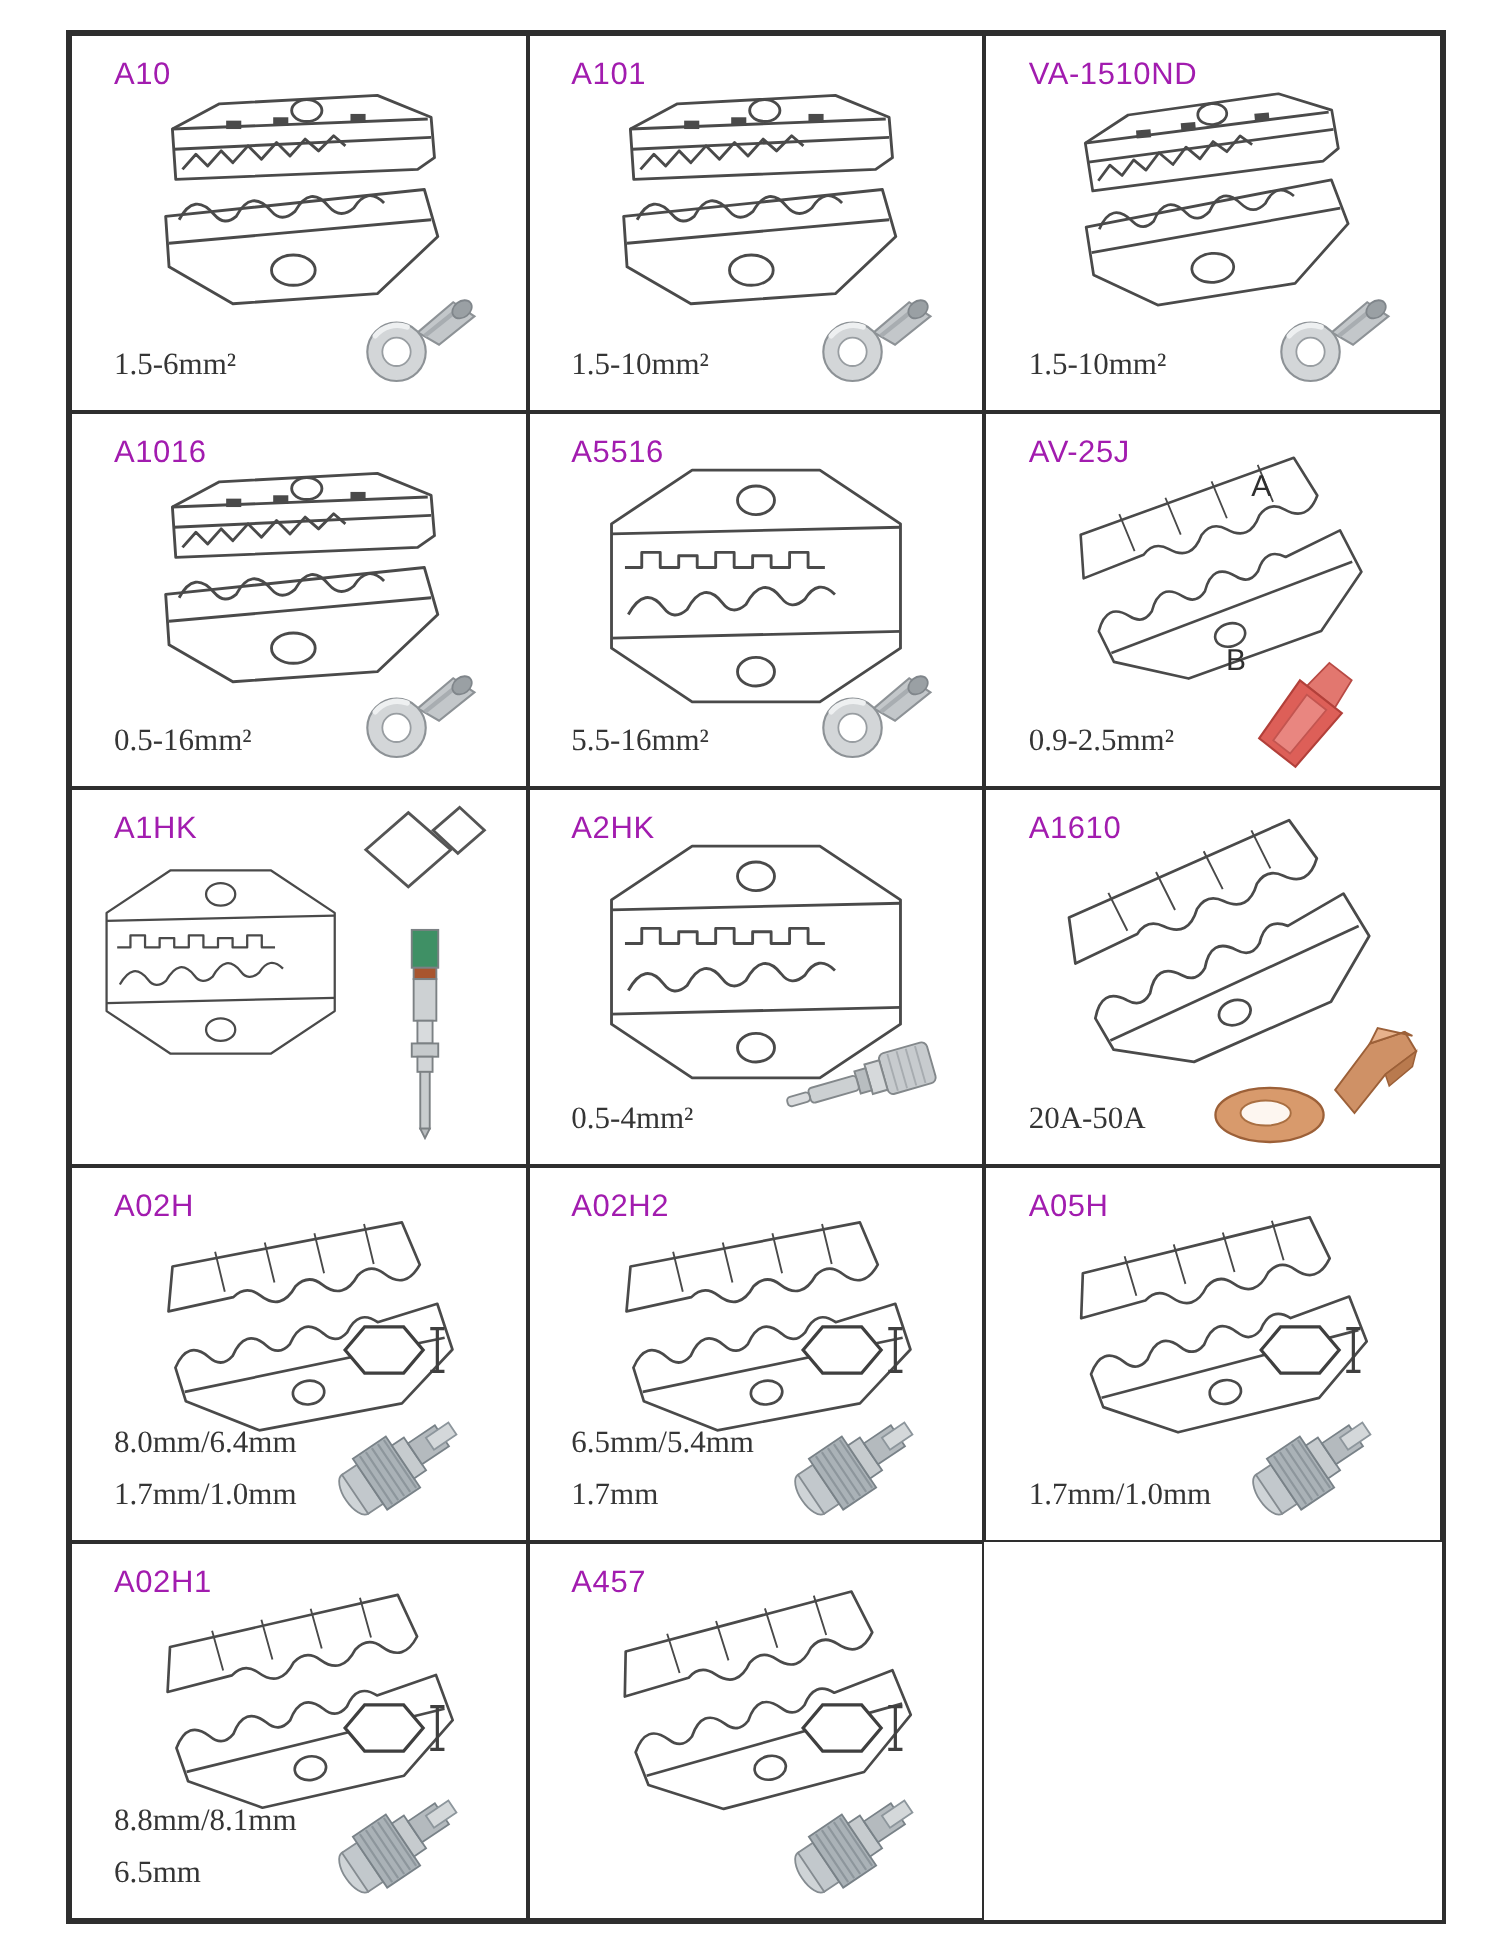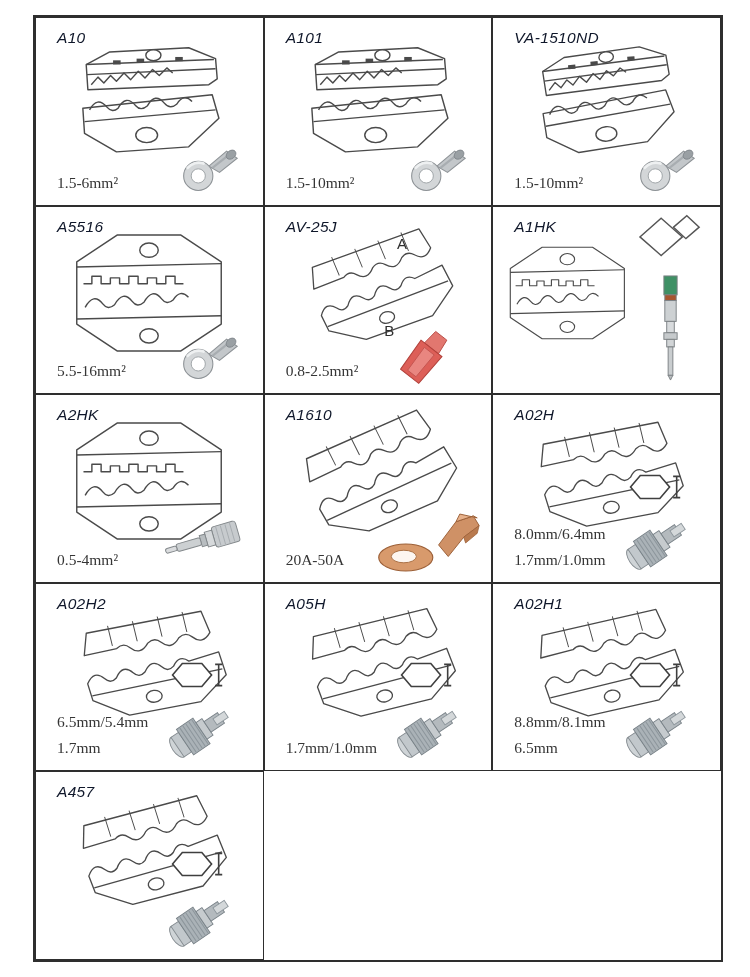--- a/index.html
+++ b/index.html
@@ -5,21 +5,21 @@
   * { margin:0; padding:0; box-sizing:border-box; }
   html, body { background:#ffffff; }
   body { font-family:"Liberation Sans", sans-serif; color:#3a3a3a; }
   .page { position:relative; width:750px; height:977px; background:#fff; overflow:hidden; }
   .grid {
     position:absolute; left:33px; top:15px; width:690px; height:947px;
     display:grid; grid-template-columns:repeat(3,1fr); grid-template-rows:repeat(5,1fr);
     border:2px solid #2e2e2e; background:#fff;
   }
   .cell { position:relative; border:1px solid #2e2e2e; background:#fff; overflow:hidden; }
-  .model { position:absolute; top:11px; left:21px; font-size:15.5px; letter-spacing:.3px; color:#0f172a;font-style:italic; }
+  .model { position:absolute; top:11px; left:21px; font-size:15.5px; letter-spacing:.3px; color:#a21caf; }
   .drawing { position:absolute; left:8px; right:8px; top:22px; height:128px;
              display:flex; align-items:center; justify-content:center; }
   .drawing svg.die { height:126px; width:auto; max-width:100%; }
   .sizes { position:absolute; left:21px; bottom:9px; font-size:15.5px; line-height:26px; color:#353535;font-family:Liberation Serif, serif; }
   .accessories { position:absolute; right:24px; bottom:13px; display:flex; align-items:flex-end; gap:8px; }
   .accessories.col { flex-direction:column; align-items:center; gap:13px; right:28px; bottom:8px; }
   .acc { line-height:0; }
   .dlabel { position:absolute; font-size:15px; color:#2f2f2f; }
   .dlabel-0 { left:59%; top:5%; }
   .dlabel-1 { left:53%; top:73%; }
@@ -193,20 +193,36 @@
     <div class="accessories">
           <div class="acc acc-ring-terminal"><svg viewBox="0 0 70 55" width="62" height="49">
               <use href="#sym-ring-terminal" xlink:href="#sym-ring-terminal"></use>
             </svg></div>
         </div>
     <div class="sizes">
           <div class="size-line">1.5-10mm²</div>
         </div>
   </div>
 
+  <div class="cell" data-model="A1016">
+    <div class="model">A1016</div>
+    <div class="drawing">
+          <svg viewBox="0 0 210 150" class="die">
+            <use href="#sym-die-flat" xlink:href="#sym-die-flat"></use>
+          </svg>
+        </div>
+    <div class="accessories">
+          <div class="acc acc-ring-terminal"><svg viewBox="0 0 70 55" width="62" height="49">
+              <use href="#sym-ring-terminal" xlink:href="#sym-ring-terminal"></use>
+            </svg></div>
+        </div>
+    <div class="sizes">
+          <div class="size-line">0.5-16mm²</div>
+        </div>
+  </div>
 
   <div class="cell" data-model="A5516">
     <div class="model">A5516</div>
     <div class="drawing">
           <svg viewBox="0 0 200 150" class="die">
             <use href="#sym-die-oct" xlink:href="#sym-die-oct"></use>
           </svg>
         </div>
     <div class="accessories">
           <div class="acc acc-ring-terminal"><svg viewBox="0 0 70 55" width="62" height="49">
@@ -226,21 +242,21 @@
           </svg>
           <span class="dlabel dlabel-0">A</span>
           <span class="dlabel dlabel-1">B</span>
         </div>
     <div class="accessories">
           <div class="acc acc-red-disconnect"><svg viewBox="0 0 70 70" width="62" height="62">
               <use href="#sym-red-disconnect" xlink:href="#sym-red-disconnect"></use>
             </svg></div>
         </div>
     <div class="sizes">
-          <div class="size-line">0.8-2.5mm²</div>
+          <div class="size-line">0.9-2.5mm²</div>
         </div>
   </div>
 
   <div class="cell" data-model="A1HK">
     <div class="model">A1HK</div>
     <div class="drawing">
           <svg viewBox="0 0 200 150" class="die">
             <use href="#sym-die-oct" xlink:href="#sym-die-oct"></use>
           </svg>
         </div>

